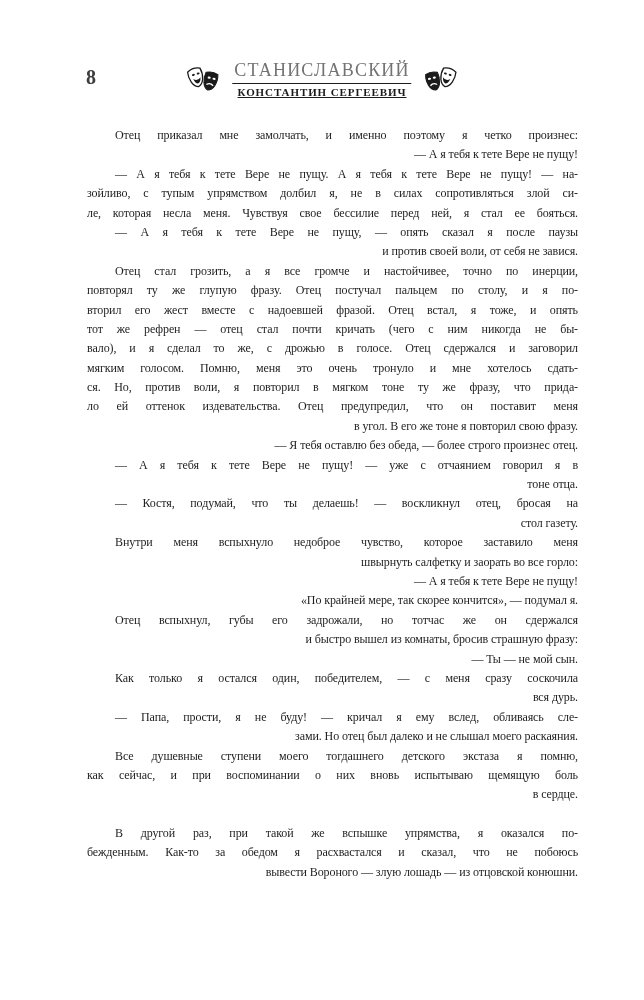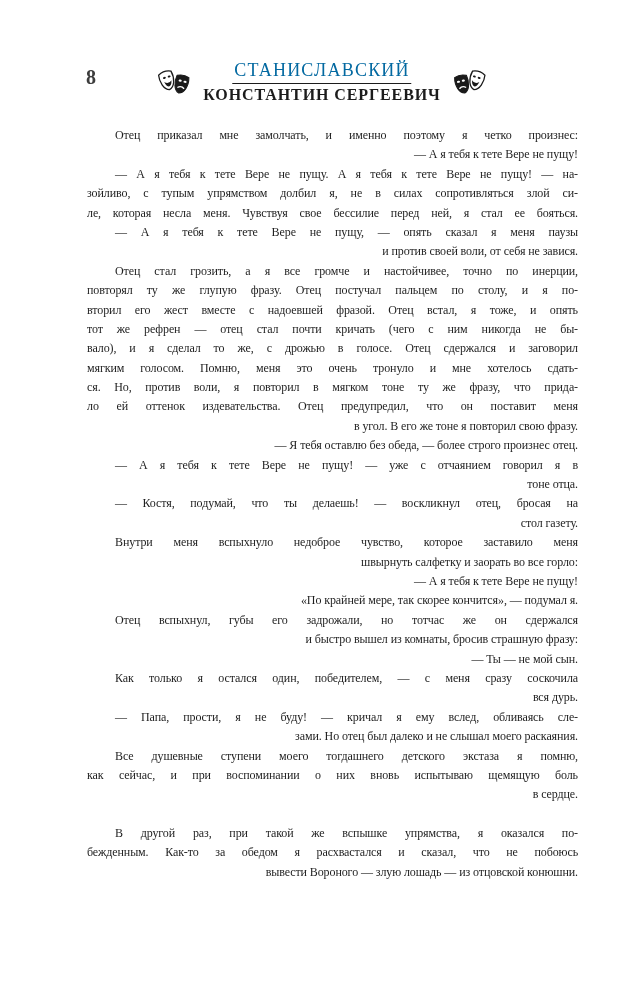--- a/index.html
+++ b/index.html
@@ -14,25 +14,25 @@
   .running-head {
     position:absolute; top:60px; left:50%; transform:translateX(-50%);
     display:flex; align-items:center; gap:9px;
   }
   .masks-wrap { width:40px; height:28px; flex:0 0 auto; }
   .masks-wrap.mirror { transform:scaleX(-1); }
   .head-titles { text-align:center; }
   .book-title {
     display:inline-block; font-size:18px; letter-spacing:1.2px;
     border-bottom:1.5px solid #1c1c1c; padding:0 2px 2px 2px;
-    white-space:nowrap; color:#0369a1;
+    white-space:nowrap; color:#737373;
   }
   .book-subtitle {
-    font-size:16px; font-weight:bold; letter-spacing:0.9px; margin-top:2px;
-    white-space:nowrap; color:#1c1c1c;
+    font-size:11px; font-weight:bold; letter-spacing:0.9px; margin-top:2px;
+    white-space:nowrap; color:#1c1c1c;text-decoration:underline;
   }
   .text-block {
     position:absolute; top:126px; left:87px; width:491px;
     font-size:12px; letter-spacing:-0.1px;
   }
   .paragraph { margin:0; }
   .line {
     line-height:19.4px; height:19.4px; overflow:hidden;
     text-align:right; white-space:normal;
   }
@@ -94,21 +94,21 @@
       </div>
       <div class="paragraph">
         <div class="line indent">— А я тебя к тете Вере не пущу!</div>
       </div>
       <div class="paragraph">
         <div class="line indent j">— А я тебя к тете Вере не пущу. А я тебя к тете Вере не пущу! — на-</div>
         <div class="line j">зойливо, с тупым упрямством долбил я, не в силах сопротивляться злой си-</div>
         <div class="line j">ле, которая несла меня. Чувствуя свое бессилие перед ней, я стал ее бояться.</div>
       </div>
       <div class="paragraph">
-        <div class="line indent j">— А я тебя к тете Вере не пущу, — опять сказал я меня паузы</div>
+        <div class="line indent j">— А я тебя к тете Вере не пущу, — опять сказал я после паузы</div>
         <div class="line">и против своей воли, от себя не завися.</div>
       </div>
       <div class="paragraph">
         <div class="line indent j">Отец стал грозить, а я все громче и настойчивее, точно по инерции,</div>
         <div class="line j">повторял ту же глупую фразу. Отец постучал пальцем по столу, и я по-</div>
         <div class="line j">вторил его жест вместе с надоевшей фразой. Отец встал, я тоже, и опять</div>
         <div class="line j">тот же рефрен — отец стал почти кричать (чего с ним никогда не бы-</div>
         <div class="line j">вало), и я сделал то же, с дрожью в голосе. Отец сдержался и заговорил</div>
         <div class="line j">мягким голосом. Помню, меня это очень тронуло и мне хотелось сдать-</div>
         <div class="line j">ся. Но, против воли, я повторил в мягком тоне ту же фразу, что прида-</div>

